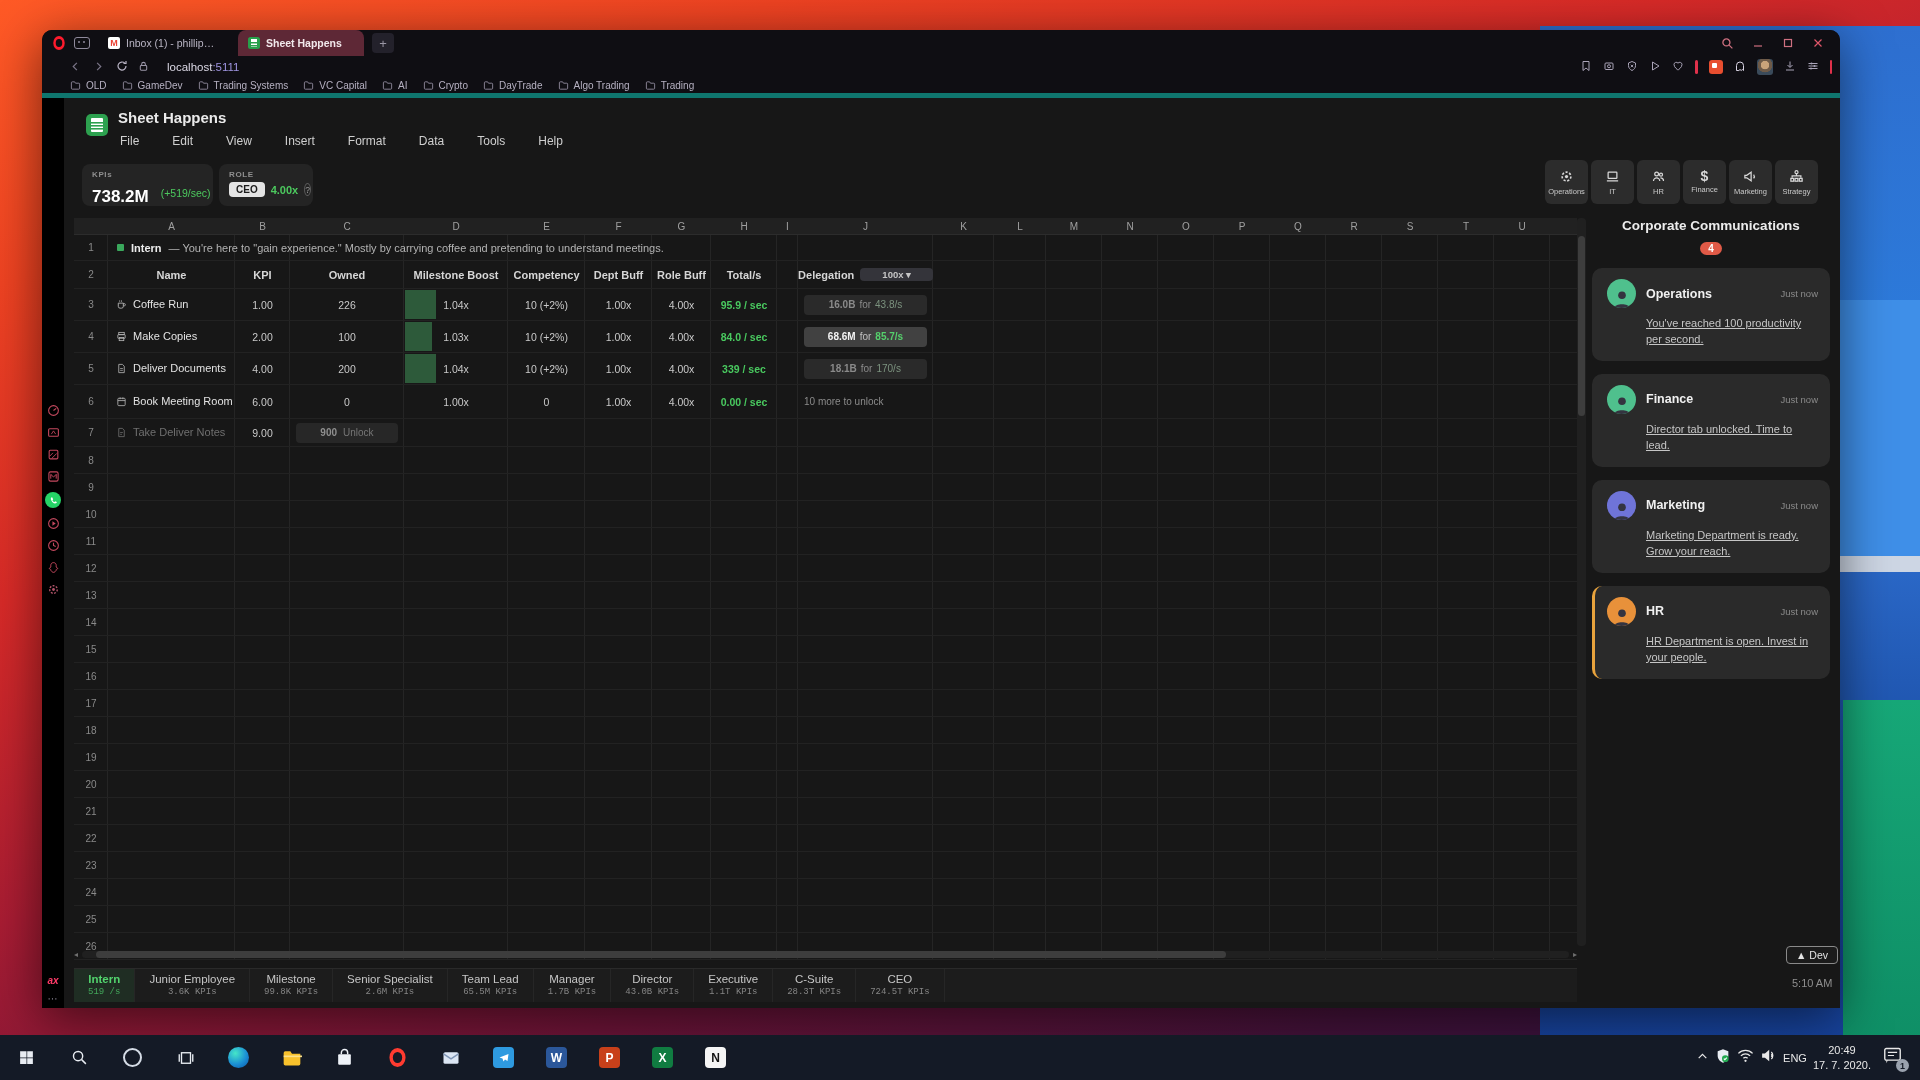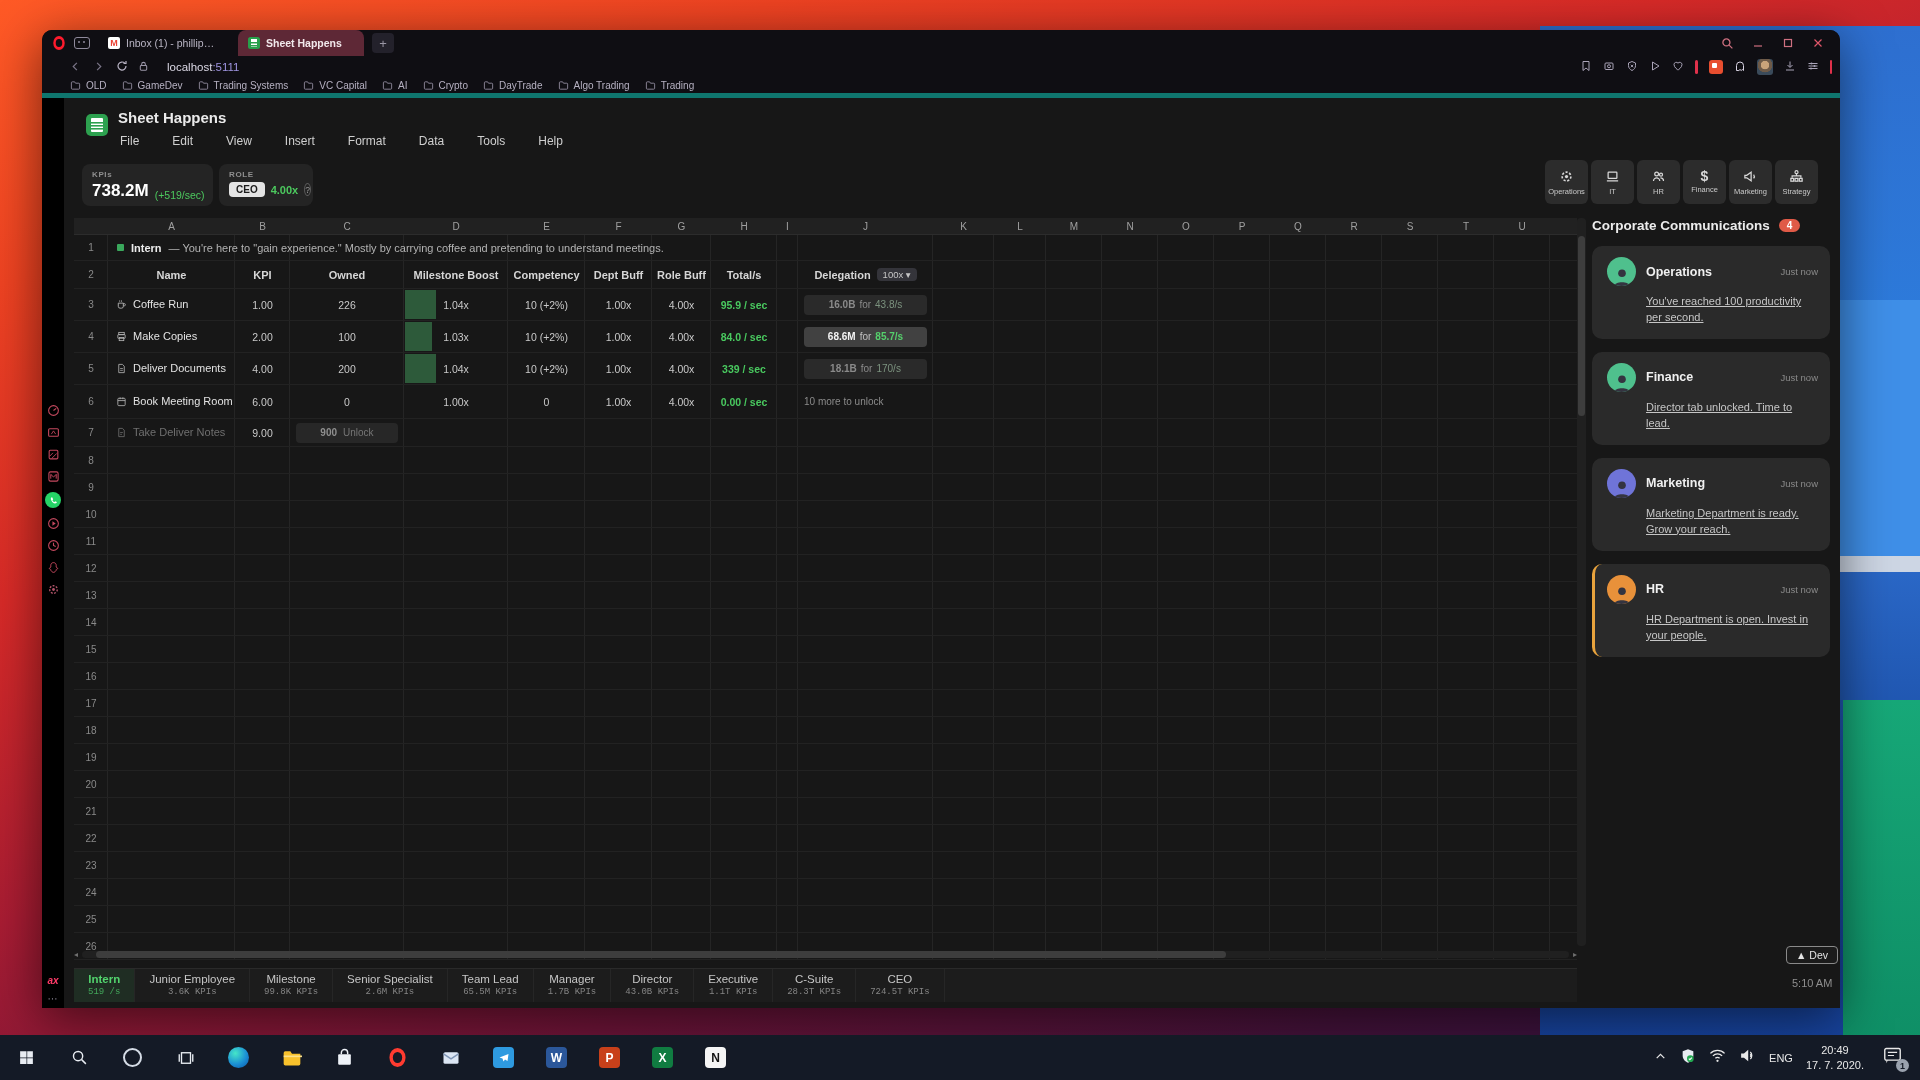--- a/index.html
+++ b/index.html
@@ -56,21 +56,21 @@
   .g-ico{position:absolute;left:22px;top:16px;width:22px;height:22px;background:#2da14f;border-radius:5px;}
   .g-ico:before{content:"";position:absolute;left:5px;top:4px;width:12px;height:14px;background:#fff;border-radius:1px;
     background-image:linear-gradient(#2da14f,#2da14f),linear-gradient(#2da14f,#2da14f),linear-gradient(#2da14f,#2da14f);
     background-size:100% 1.6px;background-position:0 4px,0 7px,0 10px;background-repeat:no-repeat;}
   .g-title{position:absolute;left:54px;top:11px;font-size:15px;font-weight:600;color:#eaeaea;}
   .g-menus{position:absolute;left:56px;top:36px;display:flex;gap:33px;font-size:12px;color:#cfcfcf;}
   .card{position:absolute;background:#242424;border-radius:8px;padding:6px 10px;}
   .kpi-card{left:18px;top:66px;width:131px;height:42px;}
   .role-card{left:155px;top:66px;width:94px;height:42px;}
   .card .lab{font-size:8px;font-weight:bold;letter-spacing:.6px;color:#8f8f8f;}
-  .kpi-line{display:flex;align-items:flex-end;gap:6px;margin-top:2px;}
+  .kpi-line{display:flex;align-items:flex-start;gap:12px;margin-top:8px;}
   .kpi-val{font-size:17px;font-weight:bold;color:#fff;}
   .kpi-rate{font-size:10.5px;color:#4cc95e;}
   .role-line{display:flex;align-items:center;gap:6px;margin-top:3px;}
   .role-chip{background:#e4e4e4;color:#1c1c1c;font-size:10px;font-weight:bold;padding:2px 7px;border-radius:4px;}
   .role-mult{font-size:11px;font-weight:bold;color:#4cc95e;}
   .role-q{width:13px;height:13px;border:1px solid #5a5a5a;border-radius:50%;color:#9a9a9a;font-size:8.5px;display:flex;align-items:center;justify-content:center;}
   .dept-row{position:absolute;top:62px;left:1481px;display:flex;gap:3px;}
   .dept{width:43px;height:44px;background:#2c2c2c;border-radius:6px;display:flex;flex-direction:column;align-items:center;justify-content:center;gap:3px;color:#d8d8d8;}
   .dept .dl{font-size:7.5px;color:#c9c9c9;}
   .dept .dollar{font-size:14px;font-weight:bold;line-height:12px;}
@@ -86,21 +86,21 @@
   .srow{display:grid;grid-template-columns:34px 127px 55px 114px 104px 77px 67px 59px 66px 21px 135px 1fr;border-bottom:1px solid #222;position:relative;}
   .cell{display:flex;align-items:center;justify-content:center;font-size:10.5px;color:#c9c9c9;position:relative;}
   .rn{font-size:10px;color:#8a8a8a;}
   .r1{height:26px;grid-template-columns:34px 1fr;}
   .notice{justify-content:flex-start;gap:7px;padding-left:9px;font-size:11px;color:#b3b3b3;}
   .notice b{color:#ececec;}
   .sq{width:7px;height:7px;background:#3aa85c;border-radius:1px;}
   .r2{height:28px;}
   .hc{font-weight:bold;font-size:11px;color:#d6d6d6;}
   .jhead{gap:6px;font-weight:bold;font-size:11px;color:#d6d6d6;}
-  .chip{background:#34343a;border-radius:4px;padding:1px 6px;font-size:9.5px;font-weight:normal;color:#c6c6c6;}
+  .chip{background:#34343a;border-radius:4px;padding:1px 22px;font-size:9.5px;font-weight:bold;color:#c6c6c6;}
   .rdata{height:32px;}
   .r6{height:34px;}
   .r7{height:28px;}
   .namec{justify-content:flex-start;gap:6px;padding-left:8px;color:#e2e2e2;font-size:11px;text-align:left;line-height:1.15;}
   .namec svg{flex:0 0 auto;}
   .ms span{position:relative;z-index:1;}
   .msfill{position:absolute;left:1px;top:1px;bottom:1px;background:#2d5a3a;}
   .total{font-weight:bold;color:#49c95f;}
   .deleg{margin:0 6px;flex:1;height:20px;border:none;border-radius:4px;display:flex;align-items:center;justify-content:center;gap:4px;font-size:10px;background:#2a2a2a;color:#8a8a8a;}
   .deleg .c{font-weight:bold;}
@@ -127,41 +127,41 @@
   .tier .tl{font-size:11.5px;color:#c6c6c6;}
   .tier .ts{font-size:9px;color:#858585;margin-top:2px;font-family:Liberation Mono, monospace;}
   .tier.active{background:#1f2d23;}
   .tier.active .tl{color:#52d36d;font-weight:bold;}
   .tier.active .ts{color:#42a65a;}
 
   .devbtn{position:absolute;left:1722px;top:848px;border:1px solid #8a8a8a;border-radius:4px;padding:2px 9px;font-size:10.5px;color:#e3e3e3;background:rgba(28,28,28,.9);}
   .gclock{position:absolute;left:1728px;top:879px;font-size:11px;color:#8f8f8f;}
 
   .comms{position:absolute;left:1528px;top:120px;width:238px;}
-  .comms-h{display:flex;align-items:center;gap:9px;font-size:13.5px;font-weight:bold;color:#ececec;}
+  .comms-h{display:flex;align-items:center;gap:9px;font-size:13.5px;font-weight:bold;color:#ececec;flex-direction:column;}
   .badge{background:#e05a47;color:#fff;border-radius:9px;padding:1px 8px;font-size:10px;}
   .ncard{background:#2a2a2a;border-radius:10px;padding:11px 12px;margin-top:13px;border-left:3px solid transparent;}
   .nhead{display:flex;align-items:center;gap:10px;}
   .avatar{width:29px;height:29px;border-radius:50%;display:flex;align-items:flex-end;justify-content:center;overflow:hidden;flex:0 0 auto;}
   .ntitle{font-size:12.5px;font-weight:bold;color:#f0f0f0;flex:1;}
   .ntime{font-size:9.5px;color:#8a8a8a;}
   .nbody{margin:8px 0 2px 39px;font-size:11px;color:#c6c6c6;line-height:1.45;text-decoration:underline;}
   .comms [data-repeat]{display:contents;}
 
   
   .taskbar{position:absolute;left:0;bottom:0;width:100%;height:45px;background:#141a26;display:flex;align-items:center;z-index:5;}
   .tb-left{display:flex;height:100%;align-items:center;}
   .tb-left [data-repeat]{display:contents;}
   .tbi{width:53px;height:100%;display:flex;align-items:center;justify-content:center;}
   .appsq{width:21px;height:21px;border-radius:4px;display:flex;align-items:center;justify-content:center;}
   .appsq i{font-style:normal;font-size:12px;font-weight:bold;}
   .edgeic{width:21px;height:21px;border-radius:50%;background:radial-gradient(circle at 35% 30%,#45e6c8,#1b8fd4 55%,#0a55a8);}
   .cortic{width:19px;height:19px;border-radius:50%;border:2.5px solid #d5dce6;}
   .operic{width:19px;height:19px;border-radius:50%;border:4px solid #ff3b30;transform:scaleX(.85);}
-  .tray{margin-left:auto;display:flex;align-items:center;gap:13px;padding-right:10px;color:#e8e8e8;}
+  .tray{margin-left:auto;display:flex;align-items:center;gap:6px;padding-right:10px;color:#e8e8e8;}
   .tray .eng{font-size:11px;}
   .tclock{text-align:center;font-size:11px;line-height:1.35;}
   .notif{position:relative;margin-left:6px;margin-right:8px;}
   .nbadge{position:absolute;right:-7px;bottom:-4px;width:13px;height:13px;border-radius:50%;background:#9aa2ae;color:#141a26;font-size:9px;font-weight:bold;display:flex;align-items:center;justify-content:center;}
 </style>
 </head>
 <body>
 
 <div class="desktop">
   <div class="wp wp-blue"></div>

